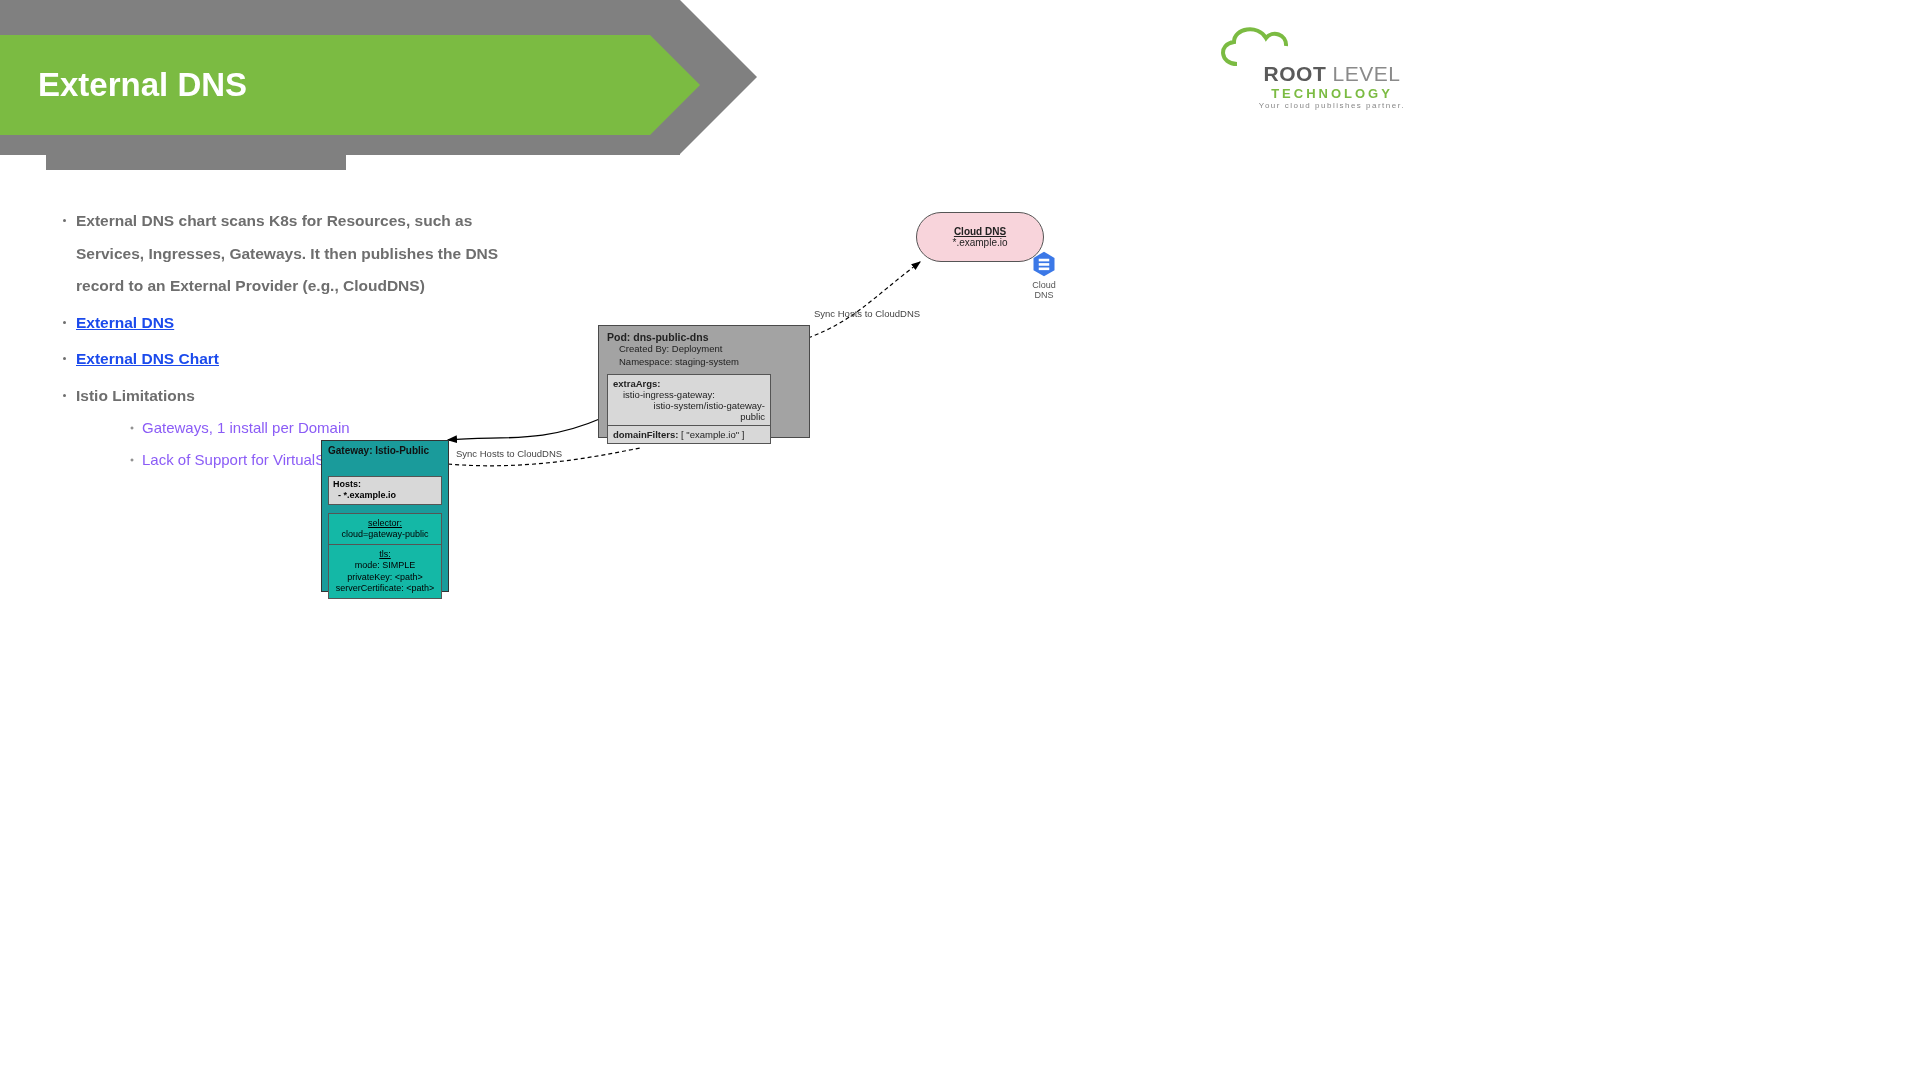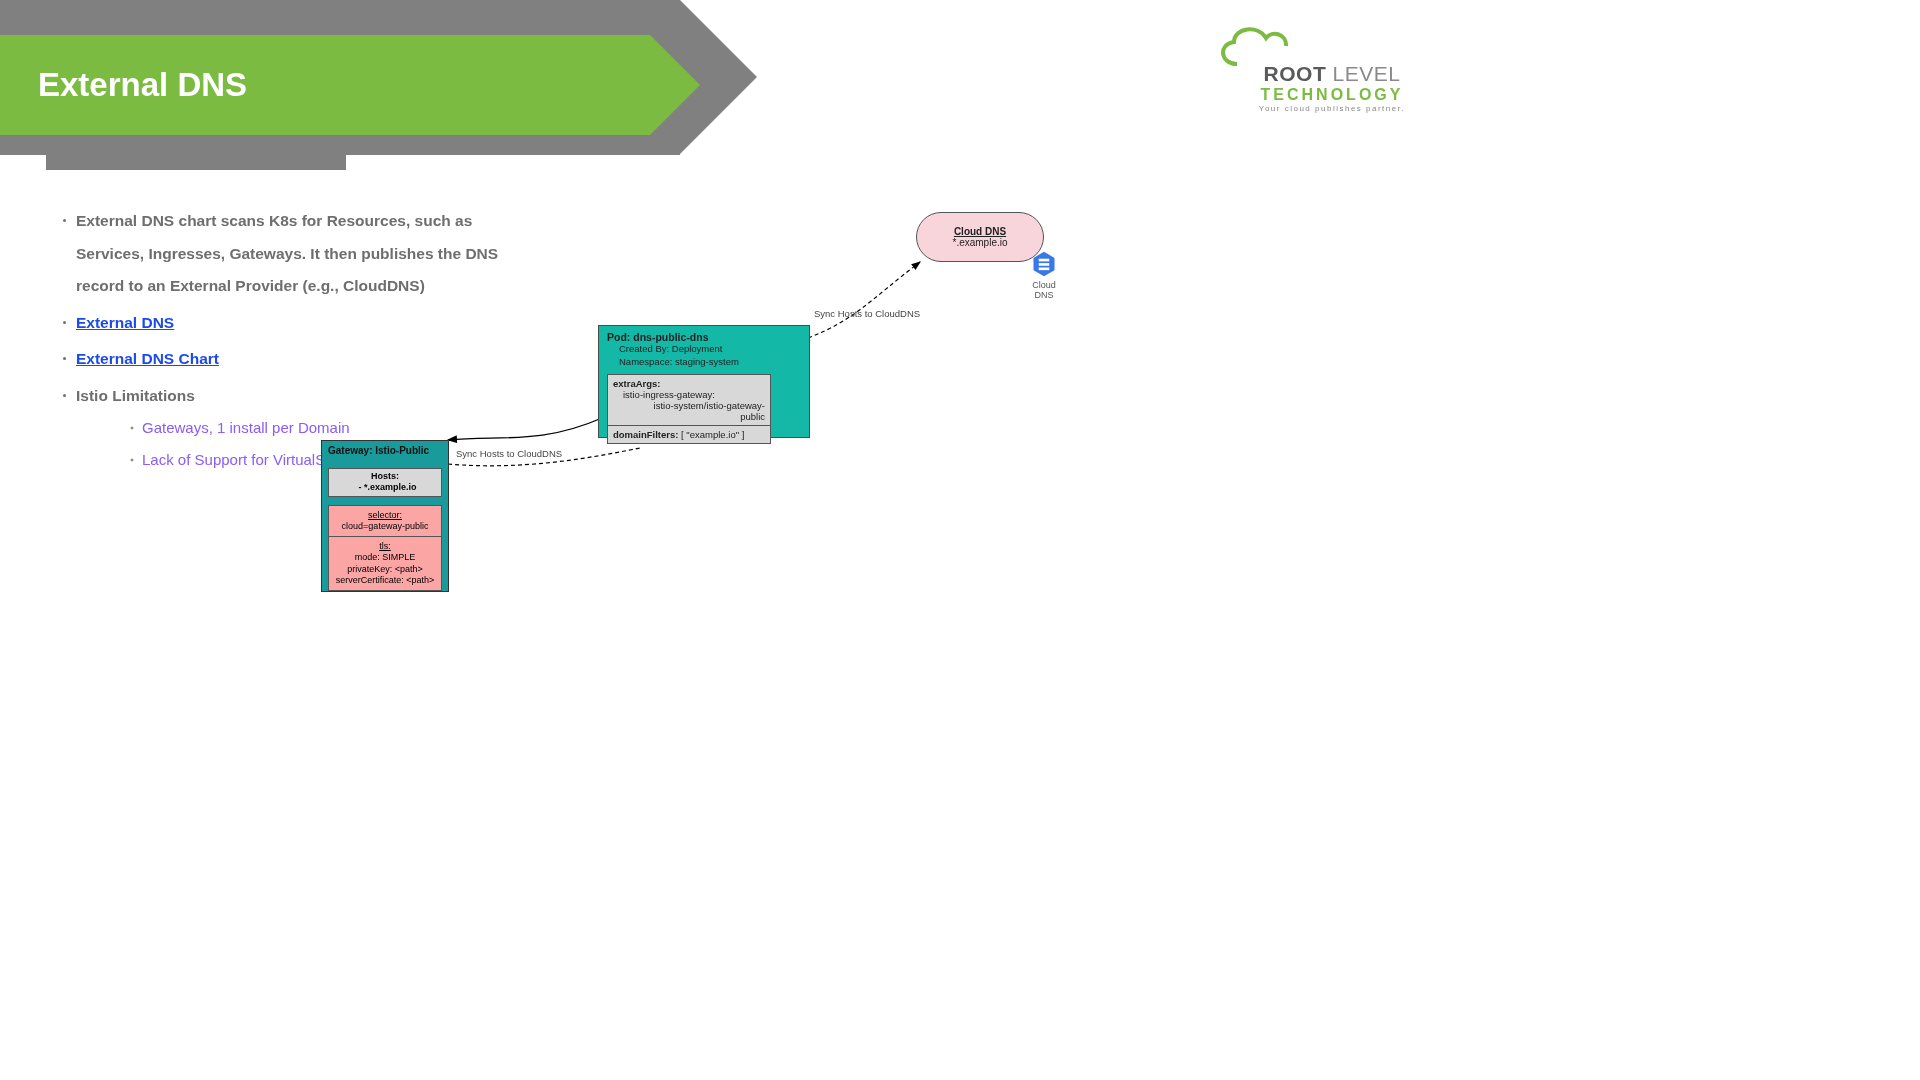--- a/index.html
+++ b/index.html
@@ -71,21 +71,21 @@
     position: absolute;
     top: 20px;
     right: 18px;
     width: 210px;
     text-align: center;
   }
   .cloud-outline { stroke:#7bbb42; stroke-width:4; fill:none; }
   .logo-text { font-size: 21px; font-weight: 600; letter-spacing: 0.5px; }
   .logo-root { color:#5a5a5a; }
   .logo-level { color:#8a8a8a; font-weight: 300;}
-  .logo-tech { color:#7bbb42; font-size: 16px; letter-spacing: 3px; font-weight:700;}
+  .logo-tech { color:#7bbb42; font-size: 13px; letter-spacing: 3px; font-weight:700;}
   .logo-tag { color:#888; font-size: 8px; letter-spacing: 1.5px;}
   
   .content {
     position: absolute;
     top: 205px;
     left: 52px;
     width: 470px;
     color: #6e6e6e;
   }
   ul.outer { list-style: disc; padding-left: 24px; }
@@ -137,21 +137,21 @@
     text-align:center;
     width:36px;
   }
   
   .pod {
     position: absolute;
     top: 125px;
     left: 298px;
     width: 212px;
     height: 113px;
-    background: #14b8a6;
+    background: #a3a3a3;
     border: 1.5px solid #4a4a4a;
     padding: 5px 8px;
     font-size: 10px;
     color: #222;
   }
   .pod .ptitle { font-weight: 700; font-size: 10.5px; }
   .pod .pmeta { font-size: 9.5px; padding-left: 12px; line-height: 1.35;}
   .pod-inner {
     margin-top: 5px;
     width: 164px;
@@ -169,36 +169,35 @@
     left: 21px;
     width: 128px;
     height: 152px;
     background: #1a9b9b;
     border: 1.5px solid #333;
     padding: 4px 6px;
     font-size: 9.5px;
   }
   .gateway .gtitle { font-weight: 700; color: #111; font-size: 10px;}
   .g-gray {
-    margin-top: 12px;
+    margin-top: 20px;
     background:#d8d8d8;
     border:1px solid #555;
     padding: 2px 4px;
     font-size: 9px;
     line-height:1.25;
-    text-align:center;
   }
   .g-gray .k { font-weight:700; }
   .g-orange-wrap {
     margin-top: 8px;
     border:1px solid #555;
   }
   .g-orange {
     border-bottom:1px solid #555;
-    background:#fca5a5;
+    background:#14b8a6;
     padding:4px 2px;
     text-align:center;
     font-size: 9px;
     line-height:1.25;
   }
   .g-orange:last-child { border-bottom:none; }
   .g-orange .u { text-decoration: underline; }
   .sync-label1 {
     position: absolute;
     top: 108px;

